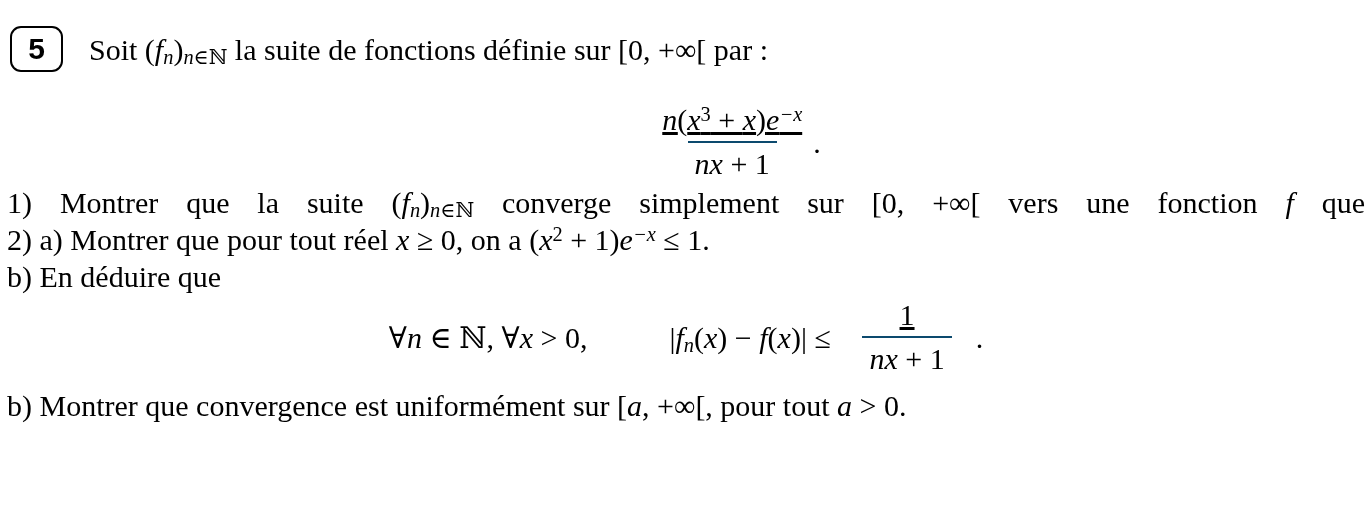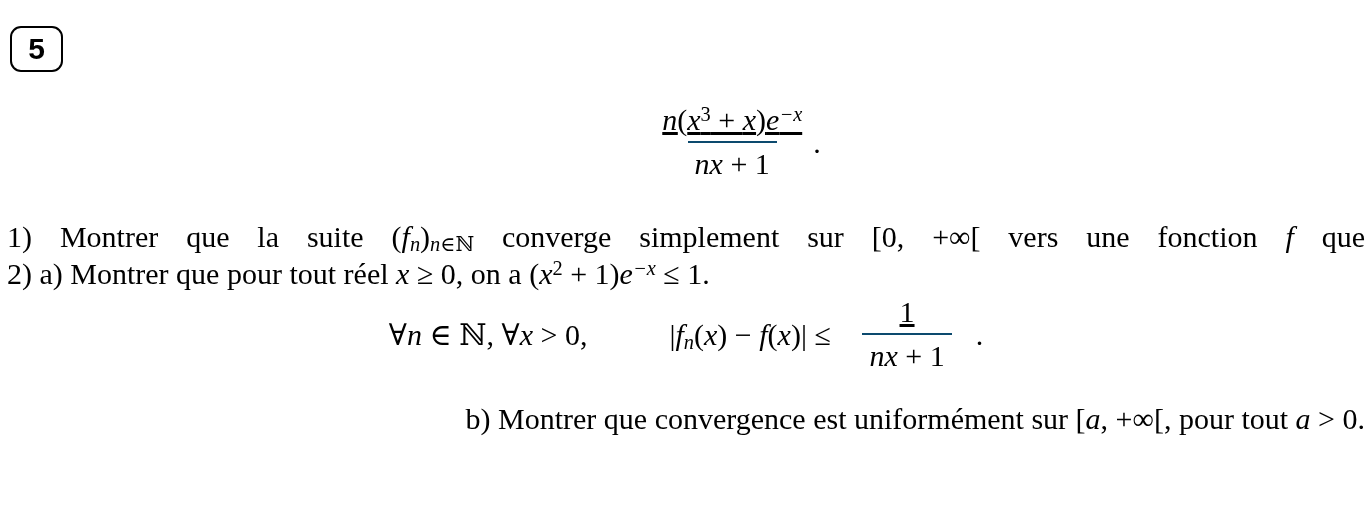--- a/index.html
+++ b/index.html
@@ -31,31 +31,30 @@
     justify-content: center;
     font-family: "Liberation Sans", "DejaVu Sans", sans-serif;
     font-weight: bold;
     font-size: 30px;
     line-height: 1;
   }
   .line { margin: 0 7px; }
   .just {
     text-align: justify;
     text-align-last: justify;
-    margin-top: 34px;
   }
   .q2a-line { }
   .disp {
     display: flex;
     align-items: center;
     justify-content: center;
   }
   .disp1 { margin-top: 28px; transform: translateX(50px); }
   .disp2 { margin-top: 0; gap: 20px; }
-  .q3b-line { margin-top: 24px; text-align: right; }
+  .q3b-line { margin-top: 8px; }
   .frac {
     display: inline-flex;
     flex-direction: column;
     align-items: center;
     margin: 0 4px;
   }
   .frac .num { line-height: 40px; padding: 0 7px 1px; white-space: nowrap; text-decoration: underline; }
   .frac .den { line-height: 40px; padding: 1px 7px 0; border-top: 2px solid #0c4a6e; white-space: nowrap; }
   .mi { font-style: italic; }
   .ms { font-size: 0.68em; vertical-align: -0.2em; line-height: 0; }
@@ -65,35 +64,37 @@
 </style>
 </head>
 <body>
 
 <div class="page">
 
   <div class="header">
     <div class="box5">
         <span>5</span>
       </div>
+    <div class="intro"><span>Soit (</span><span class="mi">f</span><span class="ms mi">n</span><span>)</span><span class="ms"><span class="mi">n</span><span>∈ℕ</span></span><span> la suite de fonctions définie sur [0, +∞[ par :</span></div>
   </div>
 
   <div class="disp disp1">
       <span class="frac">
         <span class="num"><span class="mi">n</span><span>(</span><span class="mi">x</span><span class="mp">3</span><span> + </span><span class="mi">x</span><span>)</span><span class="mi">e</span><span class="mp mi">−x</span></span>
         <span class="den"><span class="mi">nx</span><span> + 1</span></span>
       </span>
       <span class="tail">.</span>
   </div>
 
   <div class="line just"><span>1) Montrer que la suite (</span><span class="mi">f</span><span class="ms mi">n</span><span>)</span><span class="ms"><span class="mi">n</span><span>∈ℕ</span></span><span> converge simplement sur [0, +∞[ vers une fonction </span><span class="mi">f</span><span> que</span></div>
 
 
   <div class="line q2a-line"><span>2) a) Montrer que pour tout réel </span><span class="mi">x</span><span> ≥ 0, on a (</span><span class="mi">x</span><span class="mp">2</span><span> + 1)</span><span class="mi">e</span><span class="mp mi">−x</span><span> ≤ 1.</span></div>
 
+  <div class="line"><span>b) En déduire que</span></div>
 
   <div class="disp disp2">
     <span class="lhs"><span>∀</span><span class="mi">n</span><span> ∈ ℕ, </span><span>∀</span><span class="mi">x</span><span> &gt; 0,</span></span>
       <span class="gap"></span>
       <span class="lhs"><span>|</span><span class="mi">f</span><span class="ms mi">n</span><span>(</span><span class="mi">x</span><span>) − </span><span class="mi">f</span><span>(</span><span class="mi">x</span><span>)| ≤ </span></span>
       <span class="frac">
         <span class="num">1</span>
         <span class="den"><span class="mi">nx</span><span> + 1</span></span>
       </span>
       <span class="tail">.</span>

